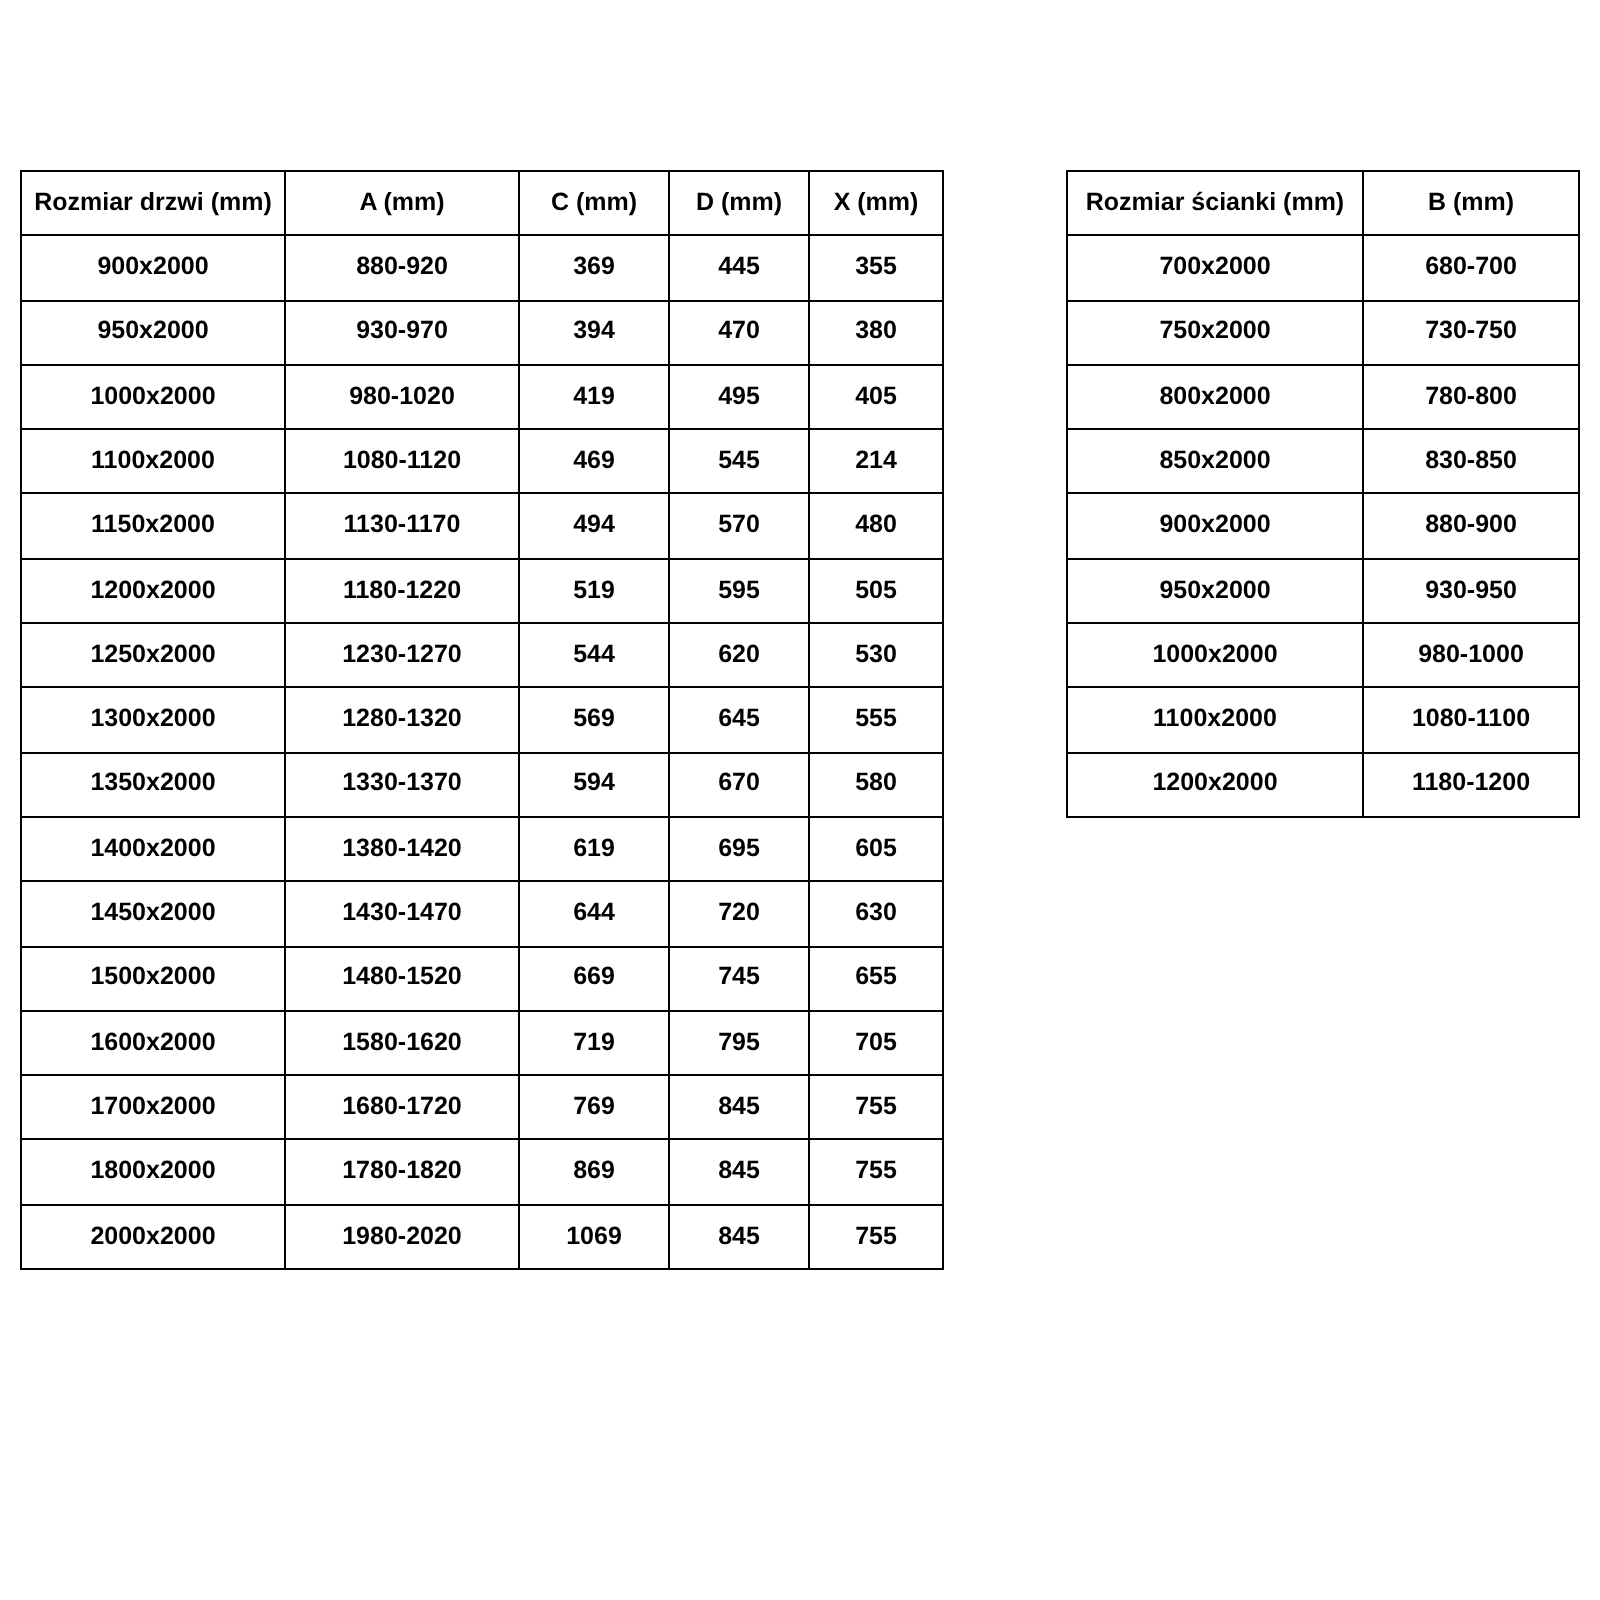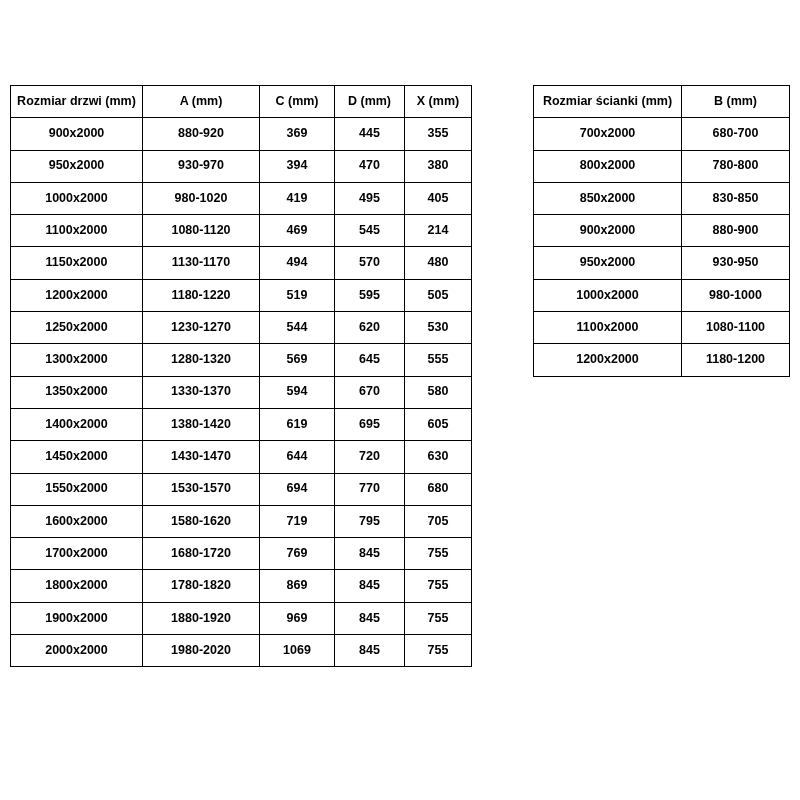--- a/index.html
+++ b/index.html
@@ -157,51 +157,44 @@
             <td>605</td>
           </tr>
           <tr>
             <td>1450x2000</td>
             <td>1430-1470</td>
             <td>644</td>
             <td>720</td>
             <td>630</td>
           </tr>
           <tr>
-            <td>1550x2000</td>
-            <td>1530-1570</td>
-            <td>694</td>
-            <td>770</td>
-            <td>680</td>
+            <td>1500x2000</td>
+            <td>1480-1520</td>
+            <td>669</td>
+            <td>745</td>
+            <td>655</td>
           </tr>
           <tr>
             <td>1600x2000</td>
             <td>1580-1620</td>
             <td>719</td>
             <td>795</td>
             <td>705</td>
           </tr>
           <tr>
             <td>1700x2000</td>
             <td>1680-1720</td>
             <td>769</td>
             <td>845</td>
             <td>755</td>
           </tr>
           <tr>
             <td>1800x2000</td>
             <td>1780-1820</td>
             <td>869</td>
-            <td>845</td>
-            <td>755</td>
-          </tr>
-          <tr>
-            <td>1900x2000</td>
-            <td>1880-1920</td>
-            <td>969</td>
             <td>845</td>
             <td>755</td>
           </tr>
           <tr>
             <td>2000x2000</td>
             <td>1980-2020</td>
             <td>1069</td>
             <td>845</td>
             <td>755</td>
           </tr>
@@ -220,20 +213,24 @@
           <th>Rozmiar ścianki (mm)</th>
           <th>B (mm)</th>
         </tr>
       </thead>
       <tbody id="walls-body">
           <tr>
             <td>700x2000</td>
             <td>680-700</td>
           </tr>
           <tr>
+            <td>750x2000</td>
+            <td>730-750</td>
+          </tr>
+          <tr>
             <td>800x2000</td>
             <td>780-800</td>
           </tr>
           <tr>
             <td>850x2000</td>
             <td>830-850</td>
           </tr>
           <tr>
             <td>900x2000</td>
             <td>880-900</td>

